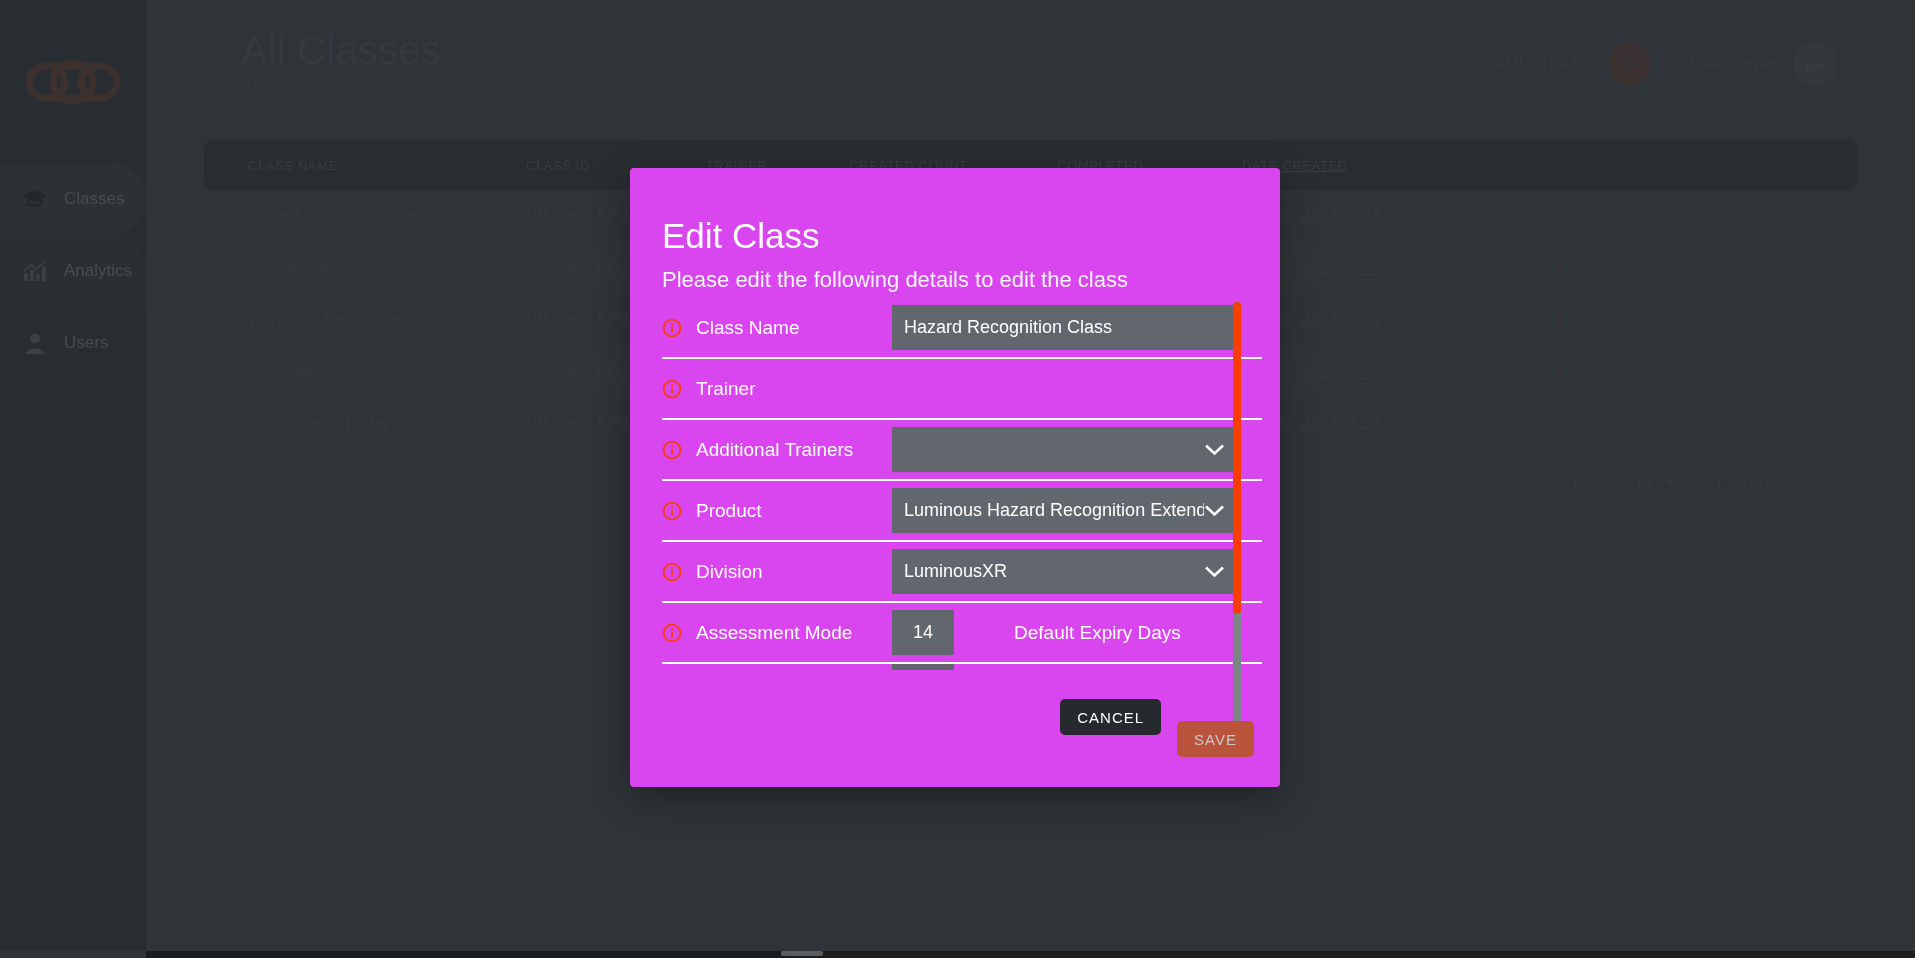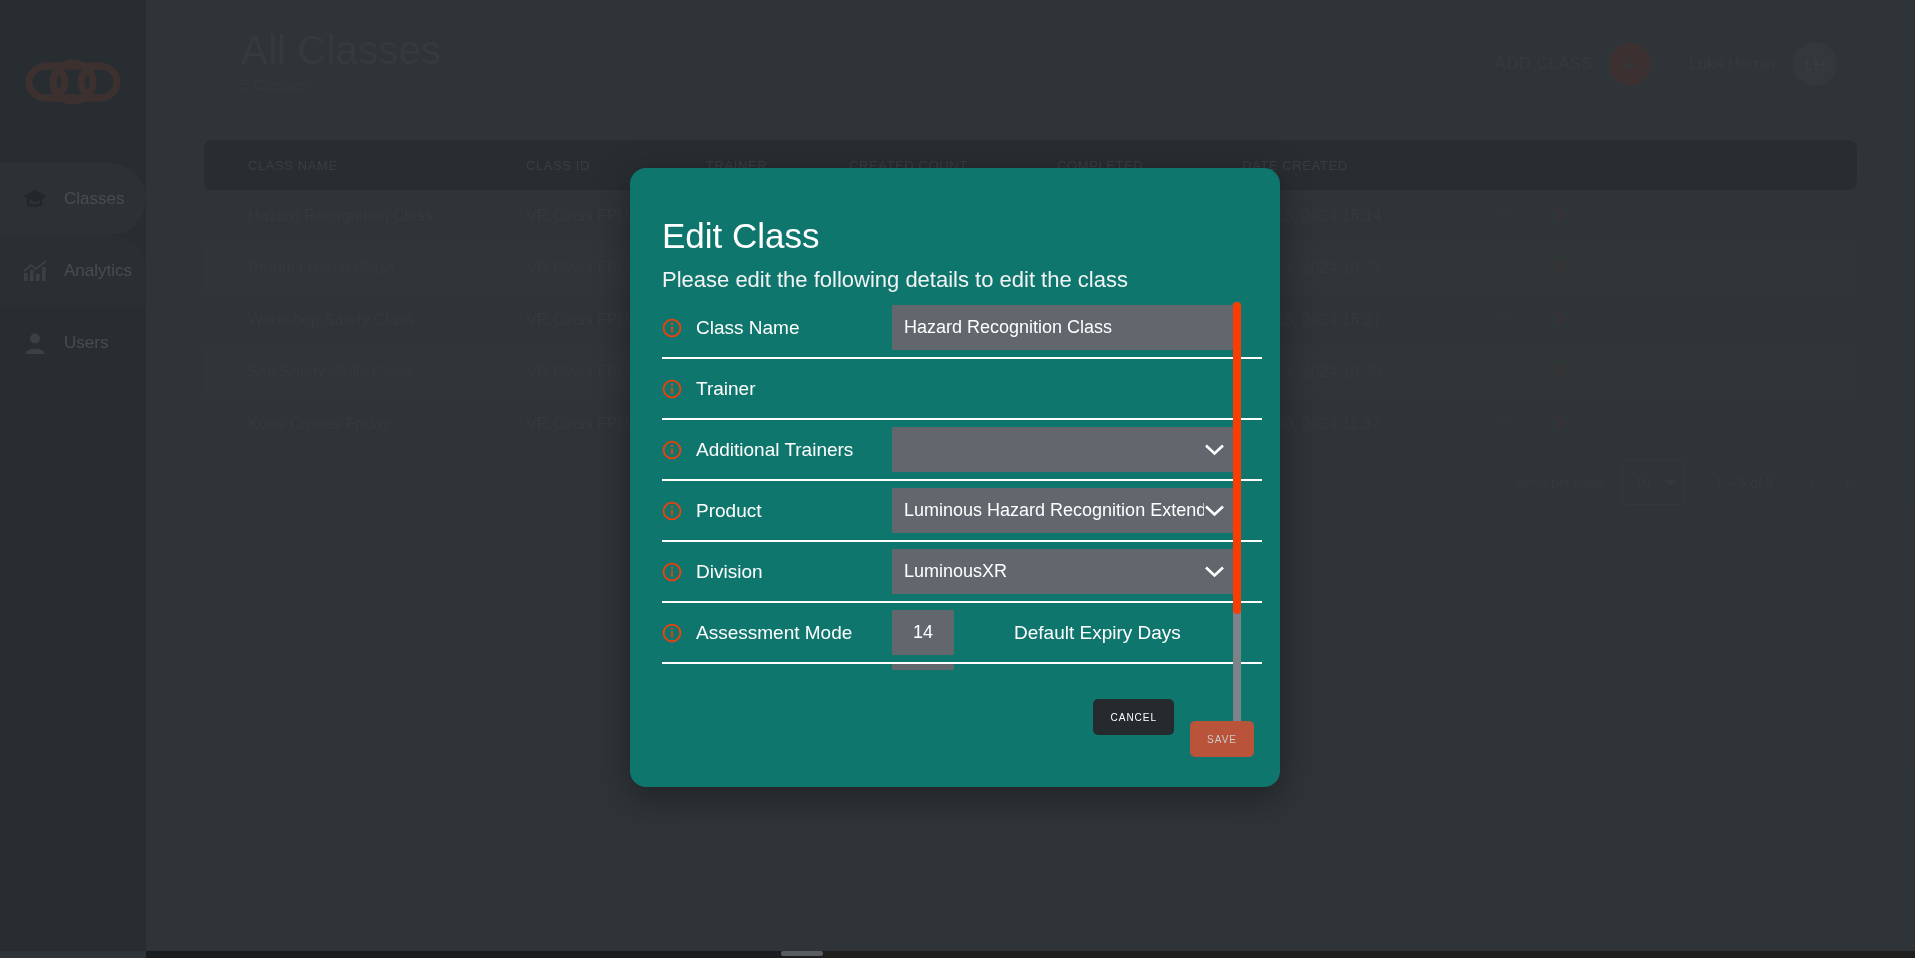--- a/index.html
+++ b/index.html
@@ -69,21 +69,21 @@
   .trow {
     display: flex; align-items: center; height: 52px; padding: 0 0 0 44px;
     color: #4d5258; font-size: 16px;
   }
   .trow.alt { background: #454a4f; }
   .c-name { width: 278px; }
   .c-id   { width: 180px; }
   .c-trainer { width: 143px; }
   .c-count { width: 208px; }
   .c-completed { width: 185px; }
-  .c-date { width: 232px; }
+  .c-date { width: 232px; text-decoration: underline; }
   .c-menu { width: 60px; text-align: center; color: #4d5258; font-size: 18px; line-height: .55; }
   .c-arrow { width: 50px; text-align: center; }
   .chev-r { width: 17px; height: 17px; display: inline-block; }
 
   .pager {
     position: absolute; right: 58px; top: 460px;
     display: flex; align-items: center; gap: 16px;
     color: #4d5258; font-size: 13px;
   }
   .pp-select {
@@ -98,21 +98,21 @@
   .bottom-bar { position: absolute; left: 0; bottom: 0; width: 1915px; height: 7px; background: #1e2225; }
   .bottom-bar .accent { position: absolute; left: 640px; bottom: 0; width: 1275px; height: 7px; background: #2a2220; }
   .bottom-bar .nub { position: absolute; left: 635px; bottom: 2px; width: 42px; height: 5px; background: #8c9096; border-radius: 2px; }
 
   
   .scrim { position: absolute; inset: 0; background: rgba(20,23,26,.42); }
 
   
   .modal {
     position: absolute; left: 630px; top: 168px; width: 650px; height: 619px;
-    background: #0f766e; border-radius: 16px;
+    background: #d946ef; border-radius: 4px;
     box-shadow: 0 10px 34px rgba(0,0,0,.35);
     overflow: hidden;
   }
   .modal-title { position: absolute; left: 32px; top: 48px; font-size: 35px; color: #fff; }
   .modal-sub { position: absolute; left: 32px; top: 99px; font-size: 22px; color: #f2f3f4; }
 
   .form-area {
     position: absolute; left: 32px; top: 130px; width: 600px; height: 372px;
     overflow: hidden;
   }
@@ -143,21 +143,21 @@
   .scroll-thumb {
     position: absolute; left: 0; top: 0; width: 8px; height: 312px;
     background: #fa3c05; border-radius: 4px;
   }
 
   .modal-actions {
     position: absolute; right: 26px; bottom: 30px;
     display: flex; align-items: center; gap: 16px;
   }
   .btn { height: 36px; border-radius: 5px; padding: 0 17px; display: flex; align-items: center;
-         font-size: 10px; letter-spacing: 1px; }
+         font-size: 15px; letter-spacing: 1px; }
   .btn-cancel { background: #252a2e; color: #fff; }
   .btn-save { background: #b9543b; color: #c9cbcd; margin-top: 44px; }
 </style>
 </head>
 <body>
 
 <div id="app">
 
   <div id="backdrop">
 

